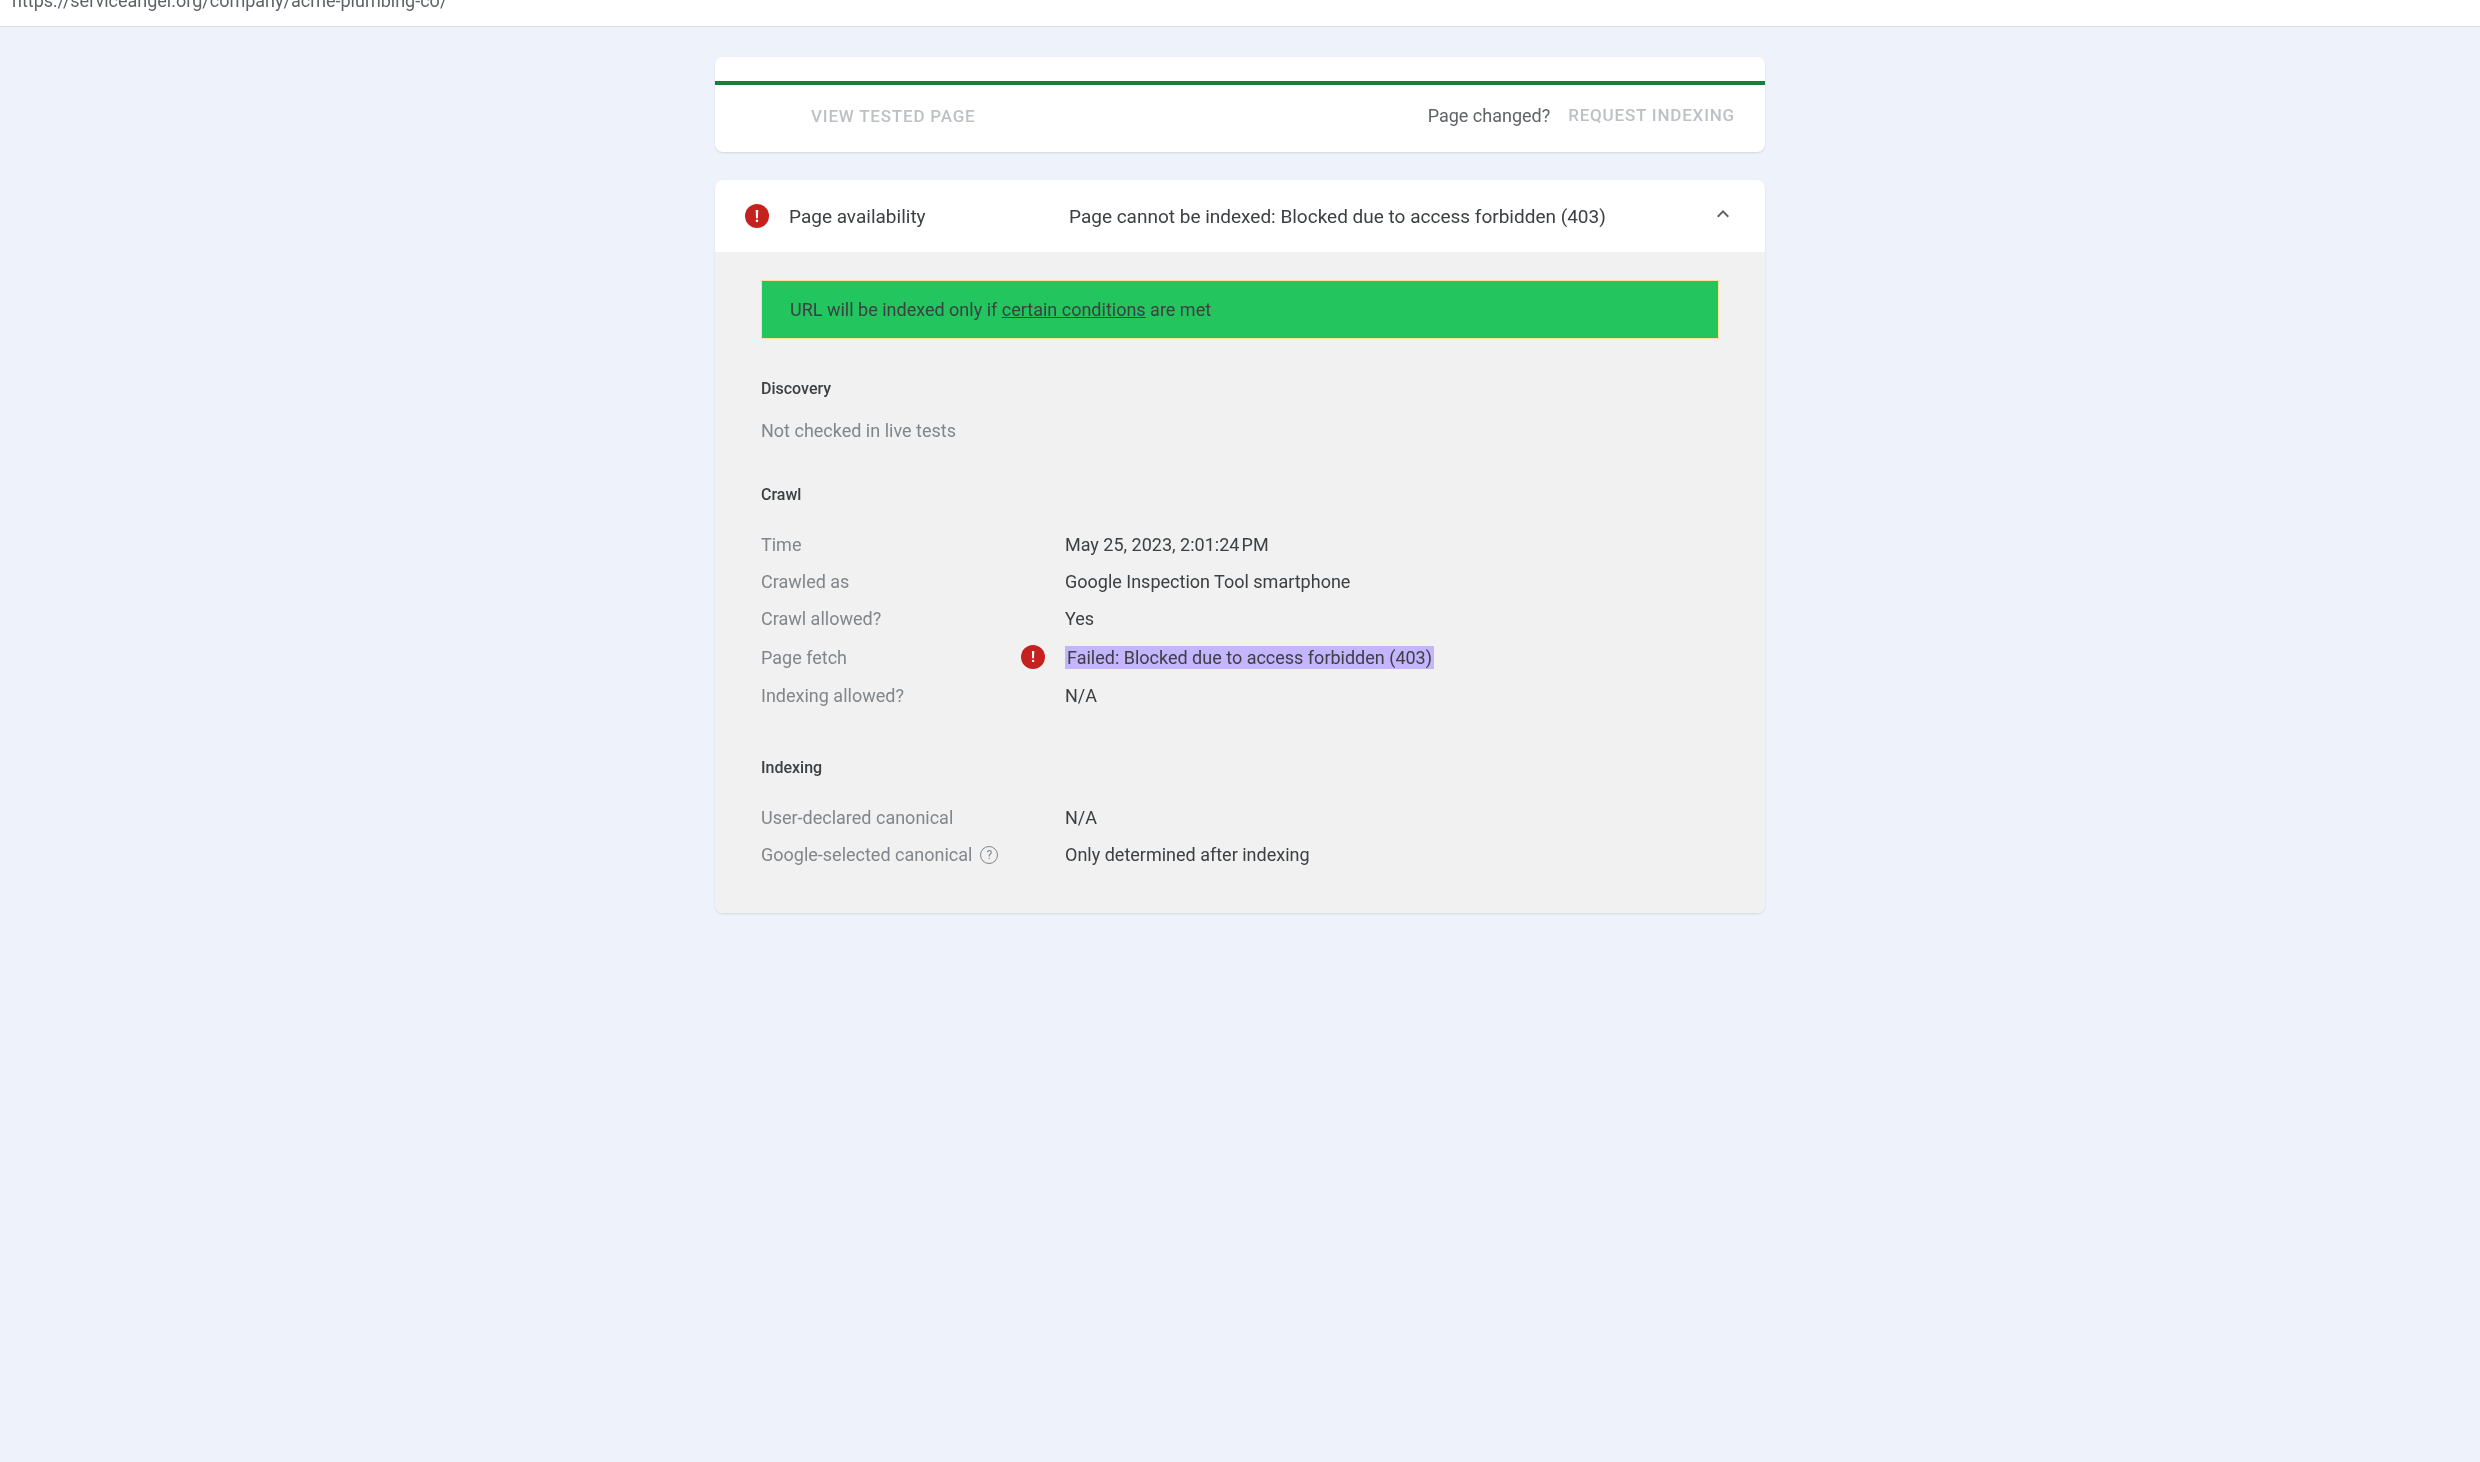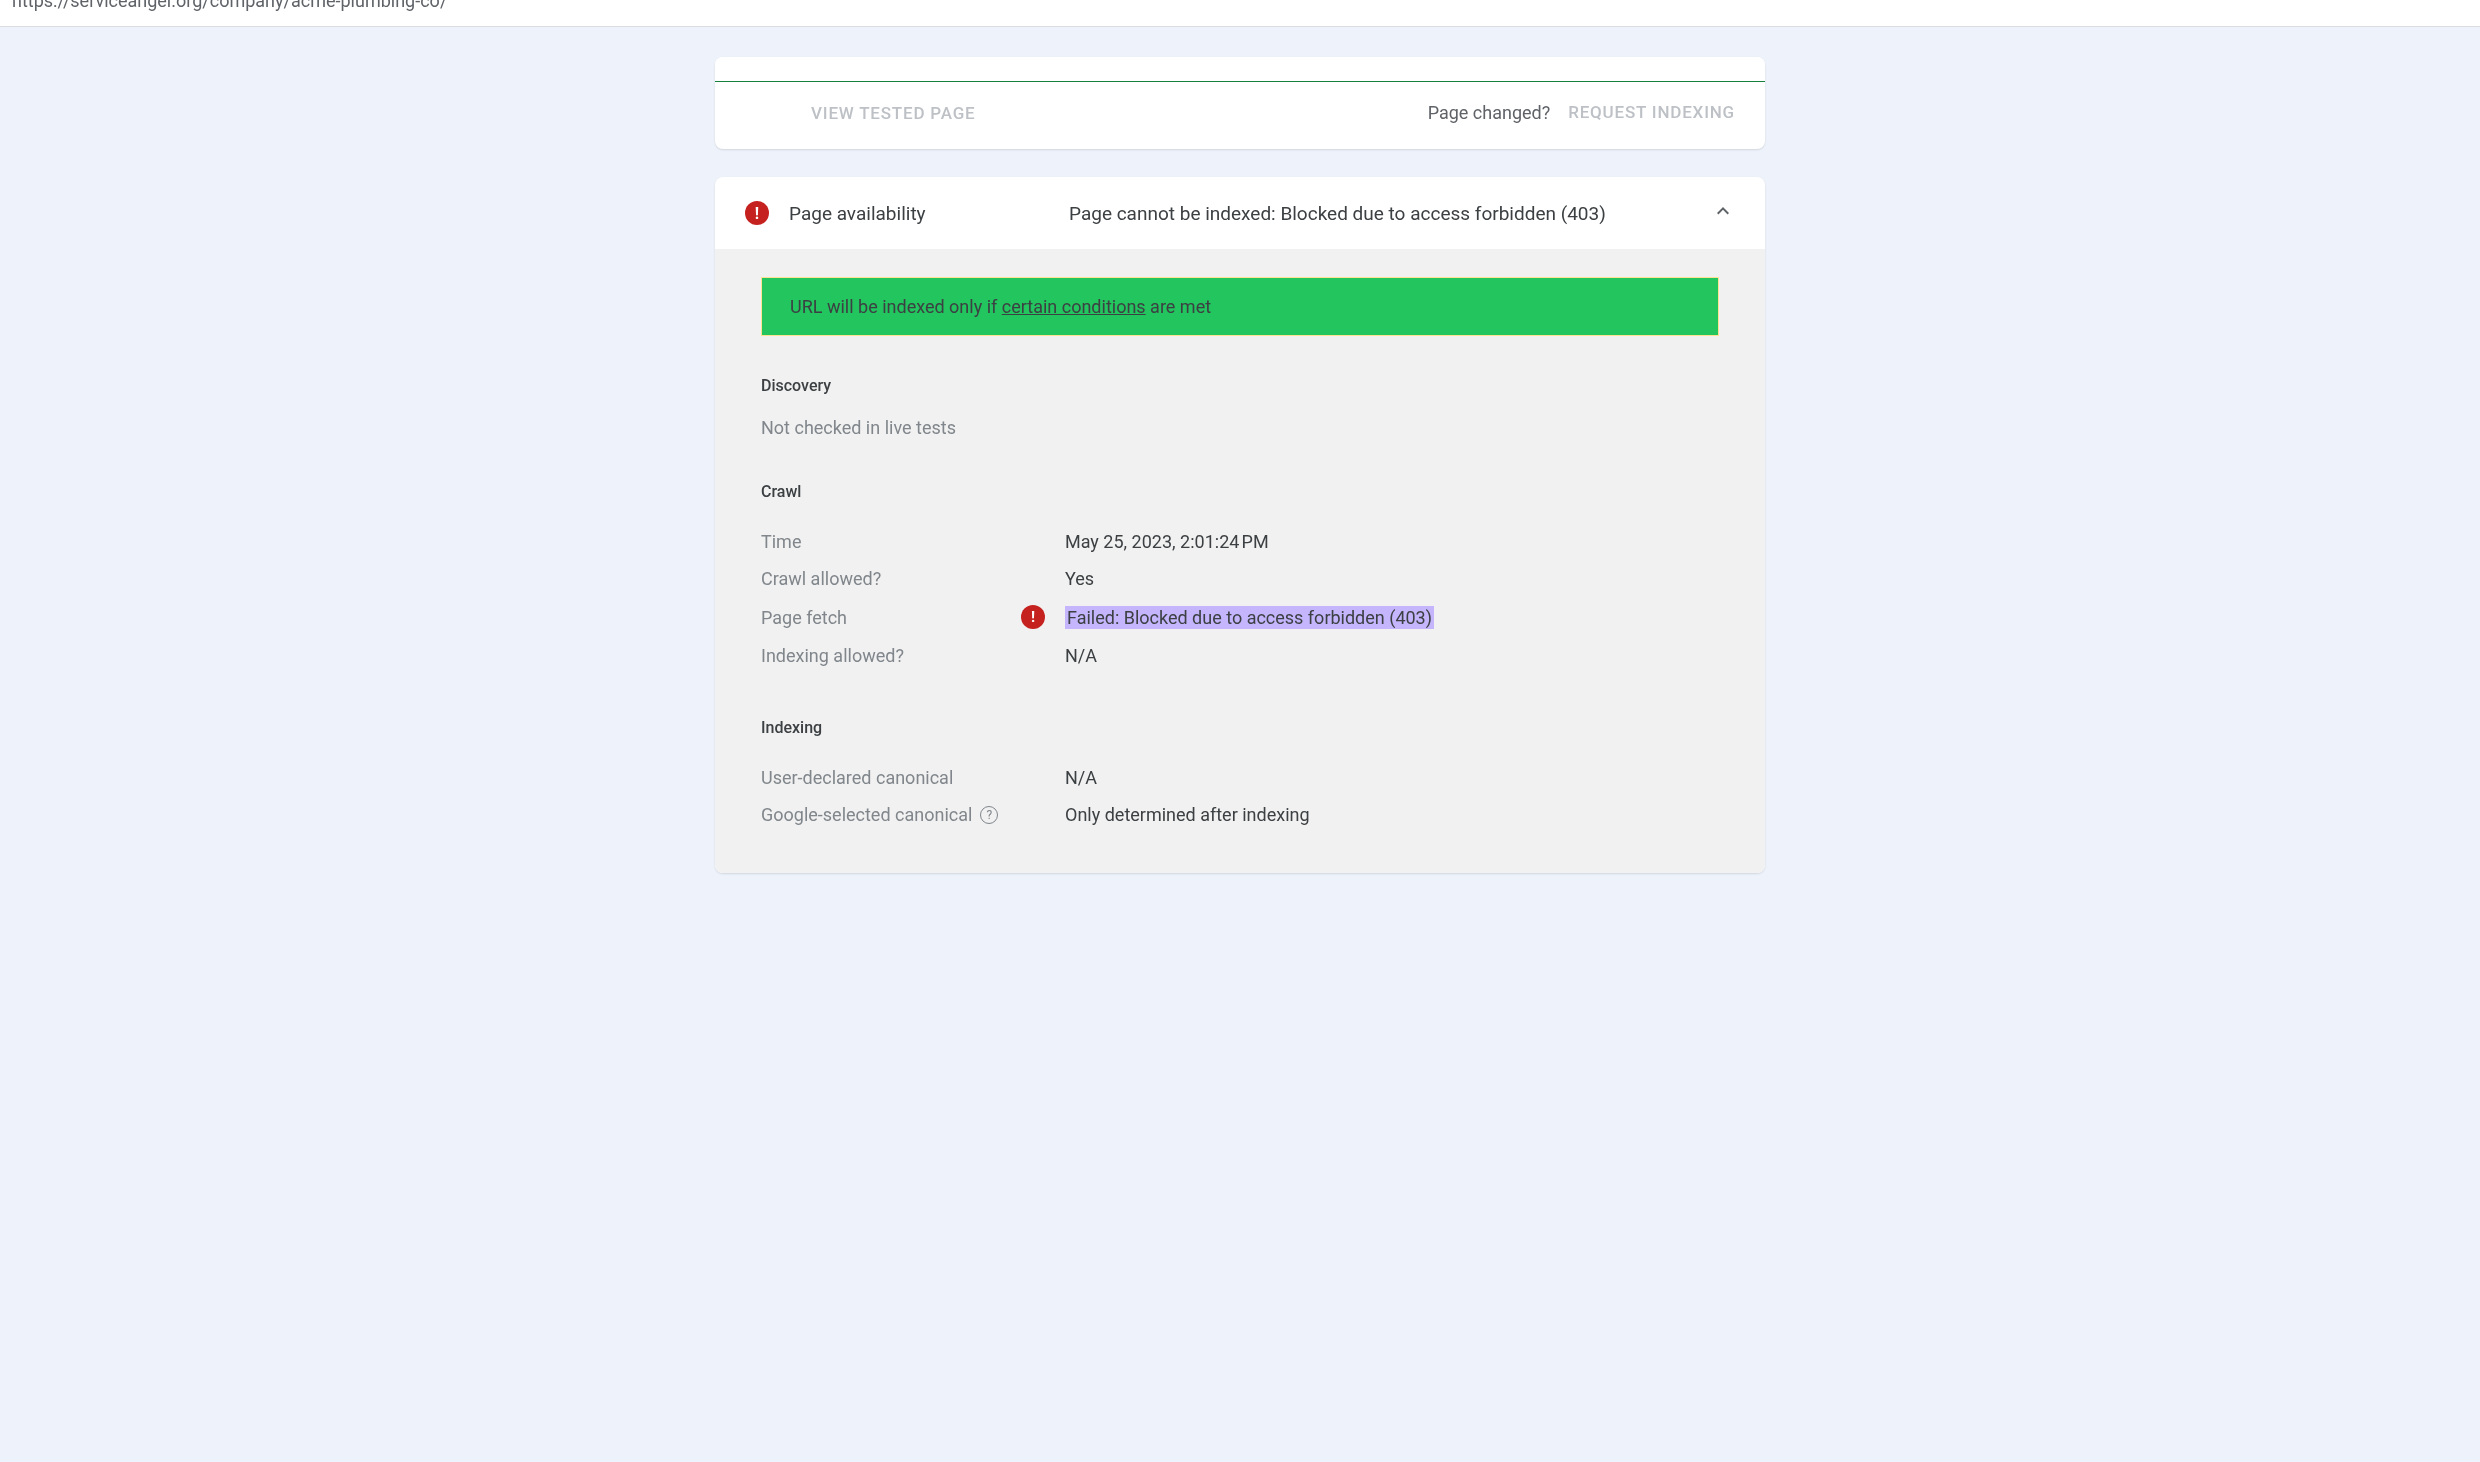--- a/index.html
+++ b/index.html
@@ -45,21 +45,21 @@
     }
     .top-spacer {
       height: 24px;
       background: #fff;
     }
     .action-bar {
       display: flex;
       justify-content: space-between;
       align-items: center;
       padding: 20px 30px 26px 96px;
-      border-top: 1px solid #15803d;
+      border-top: 4px solid #15803d;
     }
     .view-tested {
       color: #bdc1c6;
       font-weight: 500;
       letter-spacing: 0.8px;
       font-size: 17px;
       cursor: default;
       text-transform: uppercase;
     }
     .right-actions {
@@ -254,20 +254,24 @@
       <div class="subsection-title">Discovery</div>
       <div class="subsection-value">Not checked in live tests</div>
 
       <div class="subsection-title">Crawl</div>
       <div class="kv-list">
         <div class="kv-row">
           <div class="kv-label">Time</div>
           <div class="kv-value">May 25, 2023, 2:01:24 PM</div>
         </div>
         <div class="kv-row">
+          <div class="kv-label">Crawled as</div>
+          <div class="kv-value">Google Inspection Tool smartphone</div>
+        </div>
+        <div class="kv-row">
           <div class="kv-label">Crawl allowed?</div>
           <div class="kv-value">Yes</div>
         </div>
         <div class="kv-row">
           <div class="kv-label" style="width:260px">Page fetch</div>
           <div class="kv-icon-slot">
             <div class="error-icon-small">!</div>
           </div>
           <div class="kv-value">
             <span class="highlighted">Failed: Blocked due to access forbidden (403)</span>

